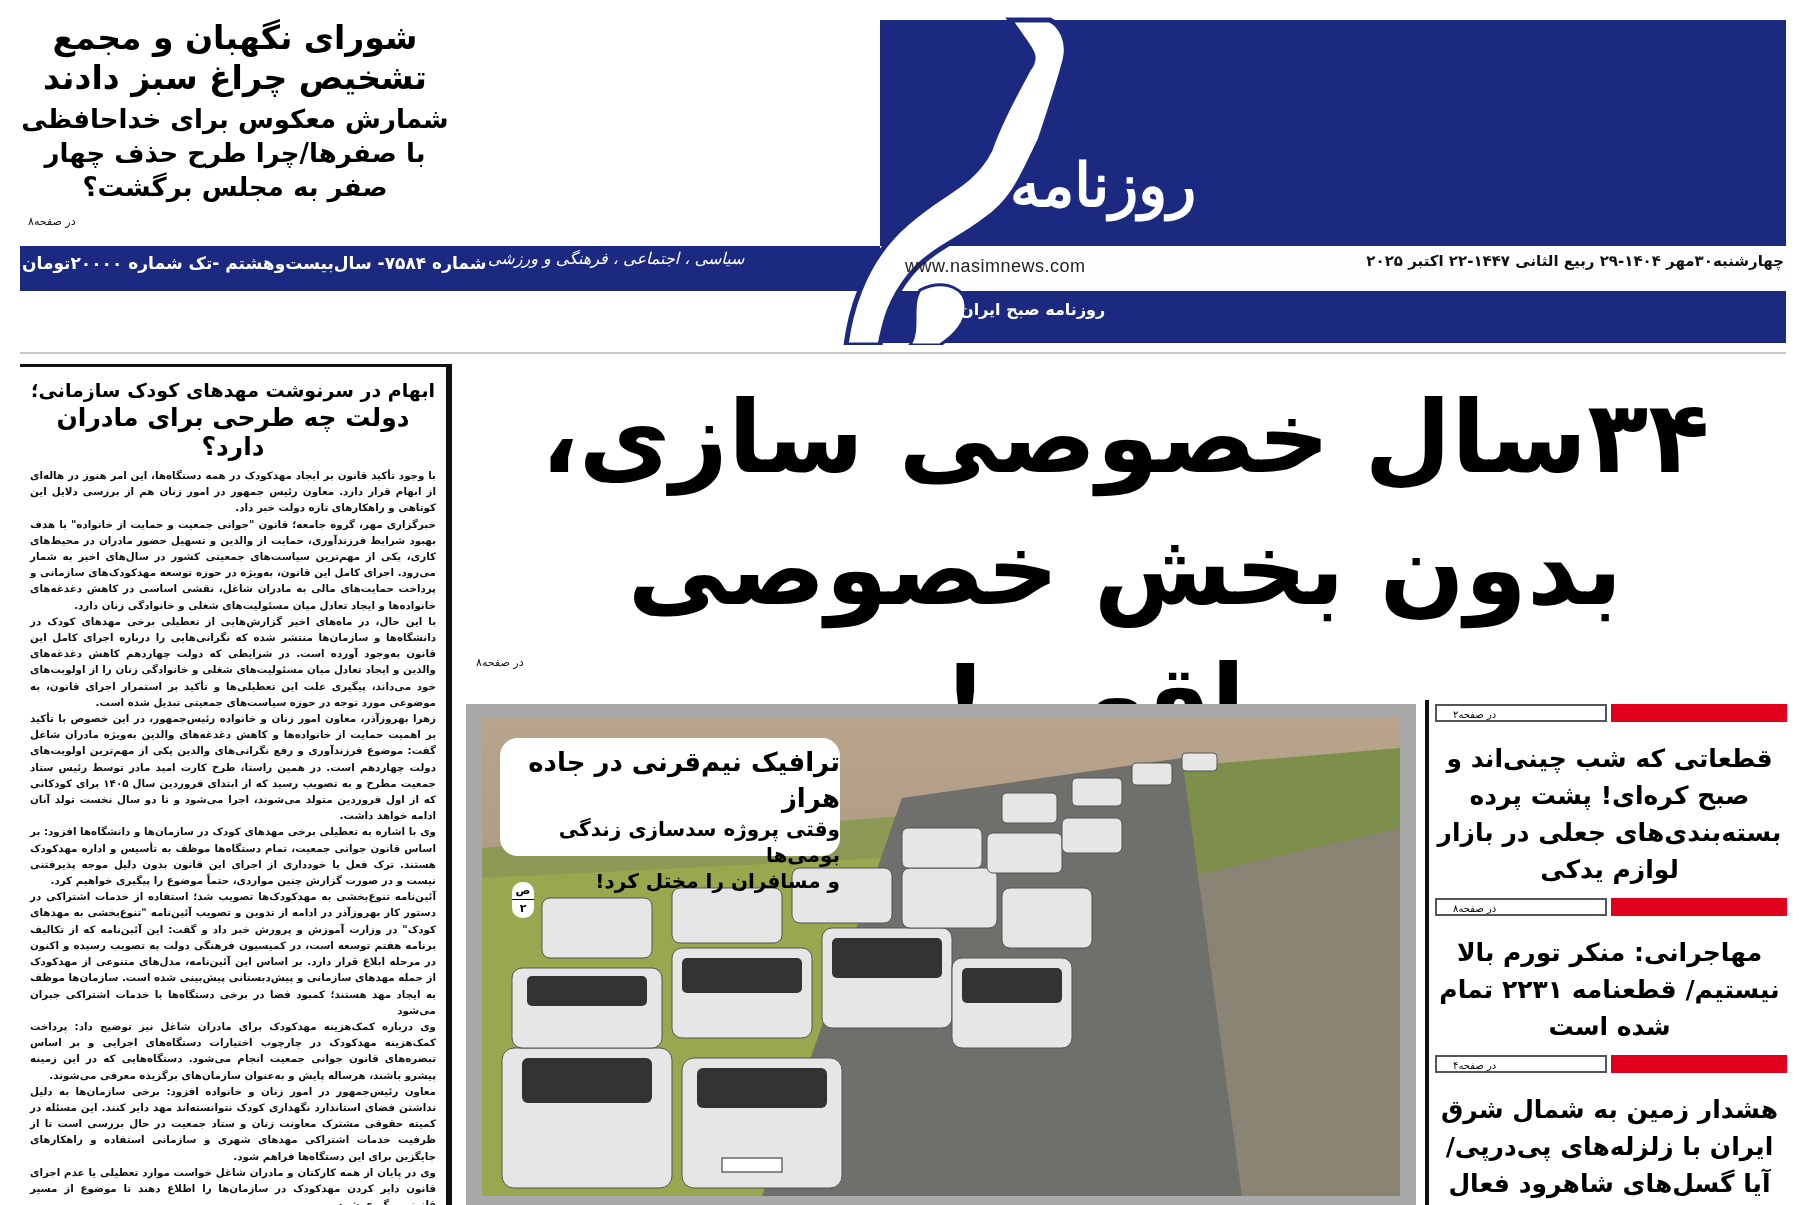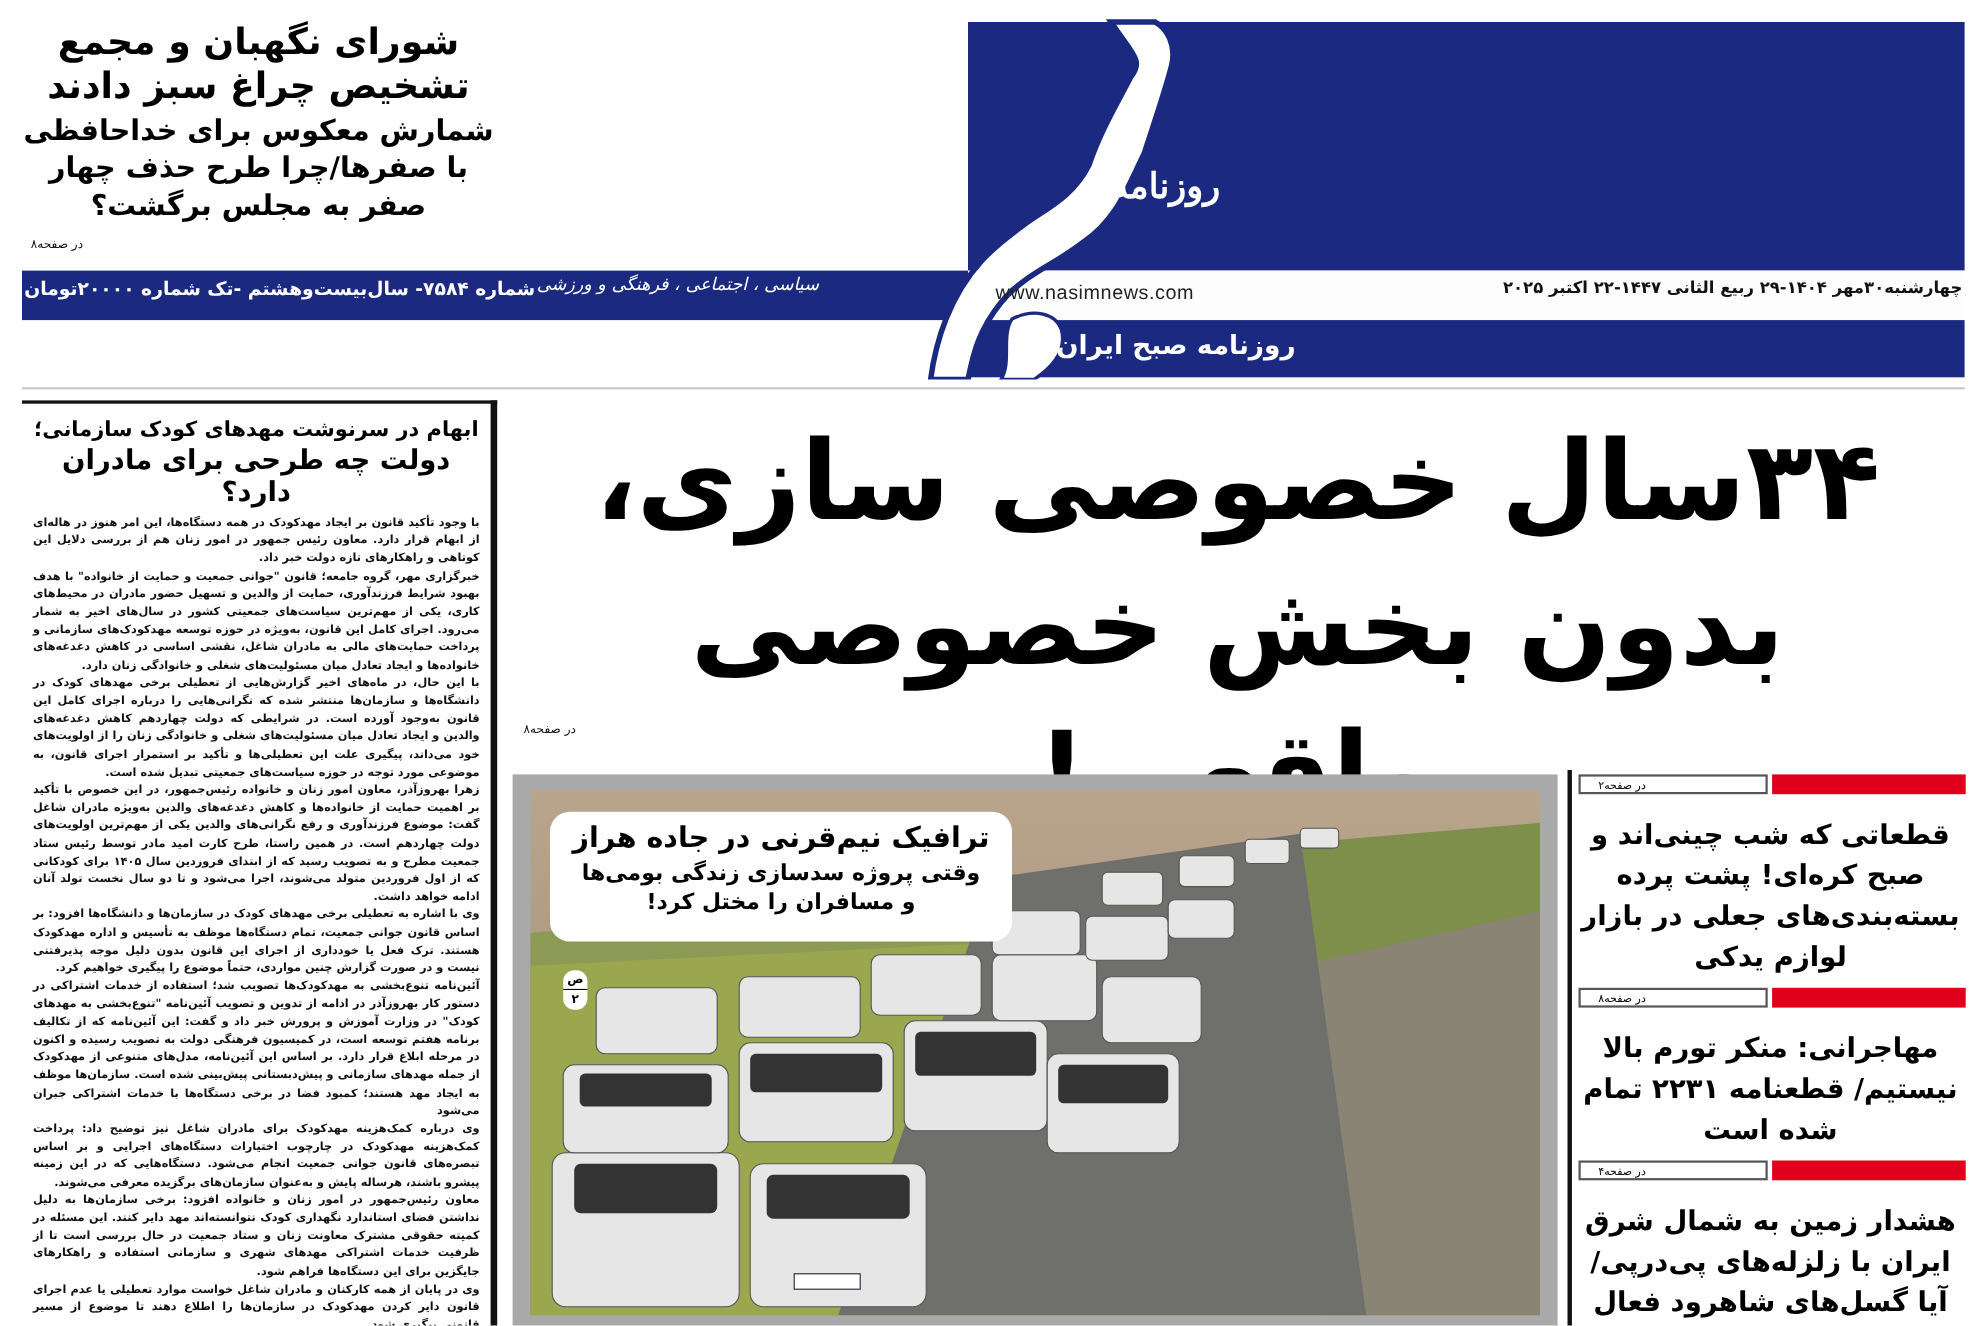--- a/index.html
+++ b/index.html
@@ -8,22 +8,22 @@
   .rtl{direction:rtl;}
   
   #mast-blue-top{left:880px;top:20px;width:906px;height:226px;background:#1b2a80;}
   #mast-white-band{left:880px;top:246px;width:906px;height:45px;background:#fdfdfd;}
   #mast-blue-bottom{left:880px;top:291px;width:906px;height:52px;background:#1b2a80;}
   #left-blue-band{left:20px;top:246px;width:900px;height:45px;background:#1b2a80;}
   #header-rule{left:20px;top:352px;width:1766px;height:2px;background:#c8c8c8;}
   .logo-svg{left:760px;top:0px;width:440px;height:345px;}
   .date-line{right:22px;top:252px;font-weight:bold;font-size:15px;color:#111;white-space:nowrap;}
   .website{left:905px;top:256px;font-size:18px;color:#222;font-family:"Liberation Sans",sans-serif;letter-spacing:0.5px;}
-  .logo-word{left:1010px;top:150px;font-size:32px;color:#fff;font-weight:bold;font-family:"DejaVu Serif",serif;}
-  .tagline{left:960px;top:300px;font-size:24px;color:#fff;font-weight:bold;}
+  .logo-word{left:1010px;top:150px;font-size:60px;color:#fff;font-weight:bold;font-family:"DejaVu Serif",serif;}
+  .tagline{left:960px;top:300px;font-size:16px;color:#fff;font-weight:bold;}
   .categories{left:488px;top:249px;font-size:16px;color:#fff;white-space:nowrap;font-style:italic;}
   .issue-info{left:22px;top:253px;font-size:17px;color:#fff;font-weight:bold;white-space:nowrap;}
   
   .teaser{left:20px;top:18px;width:430px;text-align:center;}
   .teaser h2{margin:0;font-size:33px;line-height:40px;font-weight:bold;}
   .teaser h3{margin:4px 0 0 0;font-size:26px;line-height:34px;font-weight:bold;}
   .page-ref{font-size:11px;color:#111;}
   .teaser-ref{left:28px;top:215px;}
   
   .left-col{left:20px;top:364px;width:426px;height:850px;border-right:6px solid #111;border-top:3px solid #111;}
@@ -32,21 +32,21 @@
   .left-col .body{margin:0 10px 0 10px;font-size:10.3px;line-height:16.2px;text-align:justify;font-weight:bold;color:#111;}
   .left-col .body p{margin:0;}
   
   .headline{left:470px;top:372px;width:1310px;text-align:center;}
   .headline .l1{font-size:100px;line-height:132px;font-weight:bold;letter-spacing:2px;}
   .headline .l2{font-size:100px;line-height:132px;font-weight:bold;letter-spacing:2px;}
   .headline-ref{left:476px;top:656px;}
   
   .photo-frame{left:466px;top:704px;width:950px;height:508px;background:#a9a9a9;}
   .photo-inner{left:482px;top:718px;width:918px;height:478px;overflow:hidden;}
-  .caption-box{left:500px;top:738px;width:420px;height:118px;background:#fff;border-radius:18px;text-align:center;}
+  .caption-box{left:500px;top:738px;width:340px;height:118px;background:#fff;border-radius:18px;text-align:right;}
   .caption-box .c1{font-size:26px;font-weight:bold;line-height:36px;margin-top:6px;}
   .caption-box .c2{font-size:20px;font-weight:bold;line-height:26px;}
   .photo-page-tag{left:512px;top:882px;width:22px;height:36px;background:#fff;border-radius:10px;font-size:11px;text-align:center;font-weight:bold;line-height:17px;}
   
   .right-col{left:1425px;top:700px;width:361px;height:514px;border-left:4px solid #111;}
   .news-head{position:relative;height:22px;margin:4px 0 0 0;}
   .news-head .ref-box{position:absolute;left:6px;top:0;width:172px;height:18px;border:2px solid #555;background:#fff;font-size:10px;line-height:18px;padding-left:16px;box-sizing:border-box;direction:rtl;text-align:left;}
   .news-head .red-bar{position:absolute;left:182px;top:0;width:176px;height:18px;background:#e0001b;}
   .news-title{font-size:25px;line-height:37px;font-weight:bold;text-align:center;margin:14px 8px 10px 8px;}
 </style>

